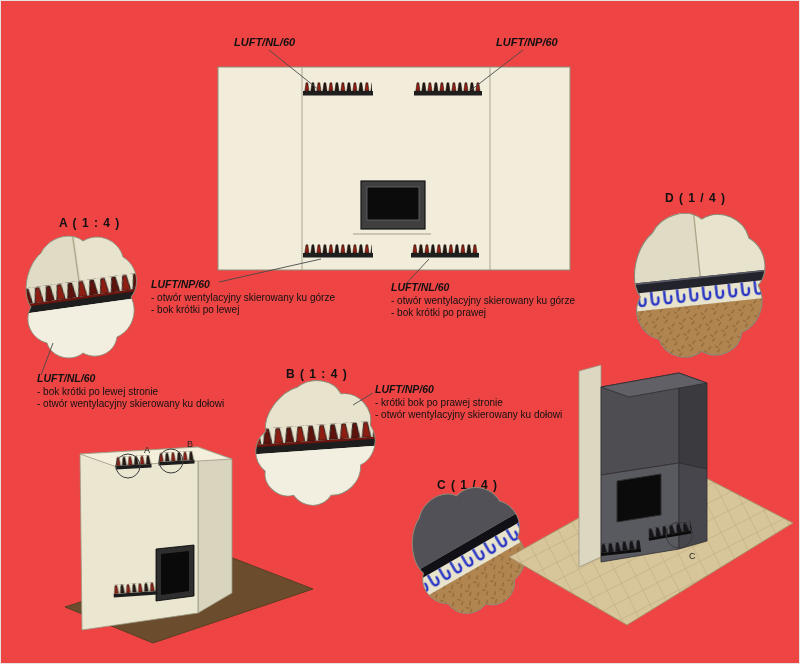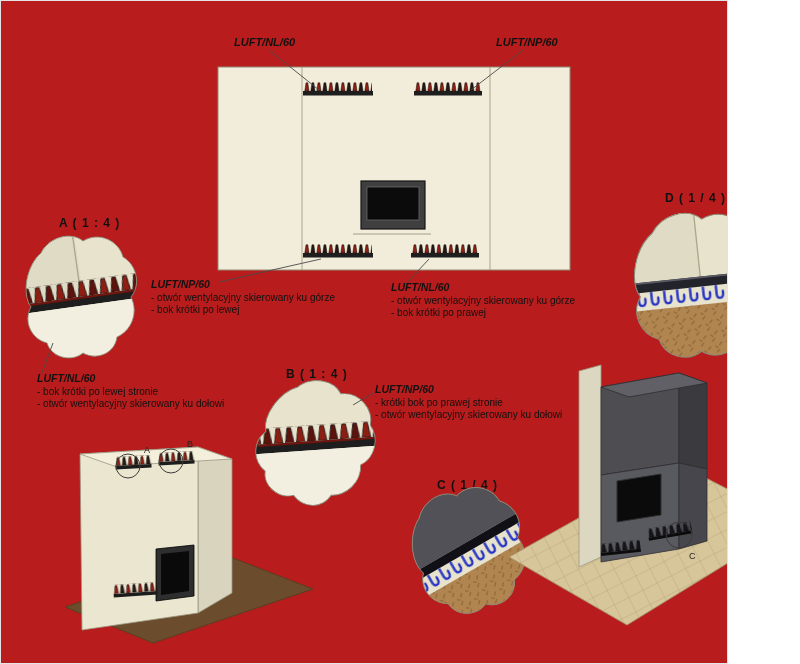--- a/index.html
+++ b/index.html
@@ -1,16 +1,16 @@
 <!DOCTYPE html>
 <html><head>
 <meta charset="utf-8">
 <style>
   html,body{margin:0;padding:0;background:#ffffff;}
-  .page{position:relative;width:728px;height:664px;background:#b91c1c;border:1px solid #e3e3e3;box-sizing:border-box;font-family:"Liberation Sans",sans-serif;overflow:hidden;text-decoration:underline;}
+  .page{position:relative;width:800px;height:664px;background:#ef4444;border:1px solid #e3e3e3;box-sizing:border-box;font-family:"Liberation Sans",sans-serif;overflow:hidden;text-decoration:underline;}
   svg{display:block;}
   .lbl-italic{font-family:"Liberation Sans",sans-serif;font-style:italic;font-weight:bold;font-size:11px;fill:#111;}
   .lbl-detail{font-family:"Liberation Sans",sans-serif;font-weight:bold;font-size:12px;fill:#111;letter-spacing:1px;}
   .lbl-note{font-family:"Liberation Sans",sans-serif;font-size:10px;fill:#111;}
   .lbl-note-b{font-family:"Liberation Sans",sans-serif;font-style:italic;font-weight:bold;font-size:10.5px;fill:#111;}
   .lbl-marker{font-family:"Liberation Sans",sans-serif;font-size:9px;fill:#222;}
   .leader{stroke:#4a4a4a;stroke-width:0.9;fill:none;}
   .edge{stroke:#9b9780;stroke-width:0.8;}
 </style>
 </head>

